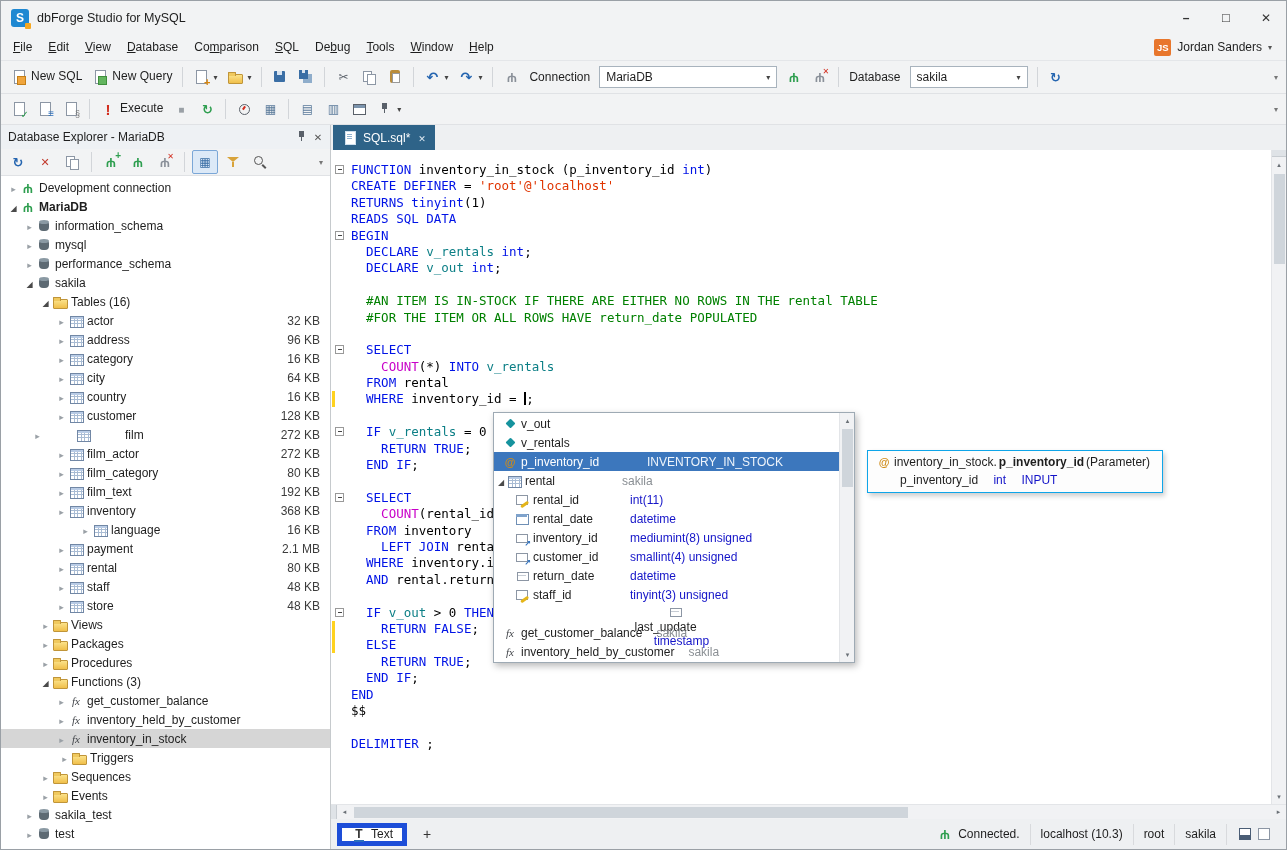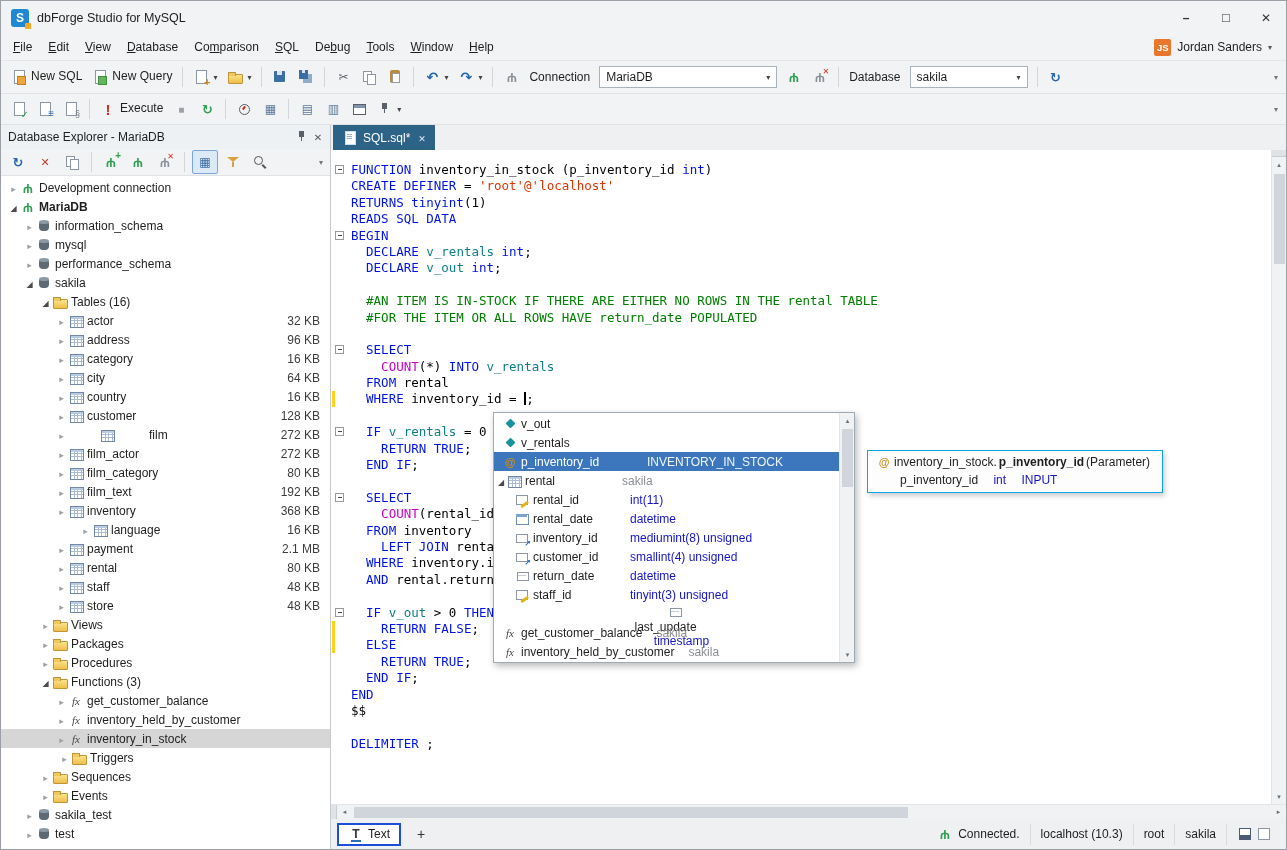--- a/index.html
+++ b/index.html
@@ -183,21 +183,21 @@
 .sb-arr.left::before{content:"◂"}
 .sb-arr.right::before{content:"▸"}
 .vscroll .dn{margin-top:auto}
 .hscroll{height:15px;flex:none;display:flex;align-items:center;background:#f1f2f4;border-top:1px solid #e3e5e8}
 .hsplit{width:6px;height:100%;background:#dfe3e7;border-right:1px solid #c8cdd2;flex:none}
 .hthumb{height:11px;width:58%;background:#cfd5db;margin-left:2px}
 .hscroll .right{margin-left:auto}
 
 
 .bottom-row{height:30px;flex:none;display:flex;align-items:center;background:#eef0f2;padding:0 4px}
-.text-tab{display:flex;align-items:center;gap:4px;height:23px;padding:0 9px;background:#fff;border:2px solid #1d4ed8;margin-left:2px}
+.text-tab{display:flex;align-items:center;gap:4px;height:23px;padding:0 9px;background:#fff;border:5px solid #1d4ed8;margin-left:2px}
 .plus-btn{margin-left:12px;font-size:14px;color:#333;padding:0 4px}
 .status{margin-left:auto;display:flex;align-items:center;height:100%}
 .st-item{padding:0 10px;display:flex;align-items:center;gap:5px;border-left:1px solid #d8dadd;height:70%;white-space:nowrap}
 .st-item:first-child{border-left:none}
 .st-icons{gap:3px}
 </style>
 </head>
 <body>
 
 <div class="window">
@@ -453,21 +453,21 @@
             <span class="ci ci-table-icon"></span>
             <span class="tr-label">country</span>
             <span class="tr-size">16 KB</span>
           </div>
           <div class="tree-row" style="padding-left: 54px;">
             <span class="tr-arrow c"></span>
             <span class="ci ci-table-icon"></span>
             <span class="tr-label">customer</span>
             <span class="tr-size">128 KB</span>
           </div>
-          <div class="tree-row" style="padding-left: 54px; gap: 31px;">
+          <div class="tree-row" style="padding-left: 30px; gap: 31px;">
             <span class="tr-arrow c"></span>
             <span class="ci ci-table-icon"></span>
             <span class="tr-label">film</span>
             <span class="tr-size">272 KB</span>
           </div>
           <div class="tree-row" style="padding-left: 54px;">
             <span class="tr-arrow c"></span>
             <span class="ci ci-table-icon"></span>
             <span class="tr-label">film_actor</span>
             <span class="tr-size">272 KB</span>

